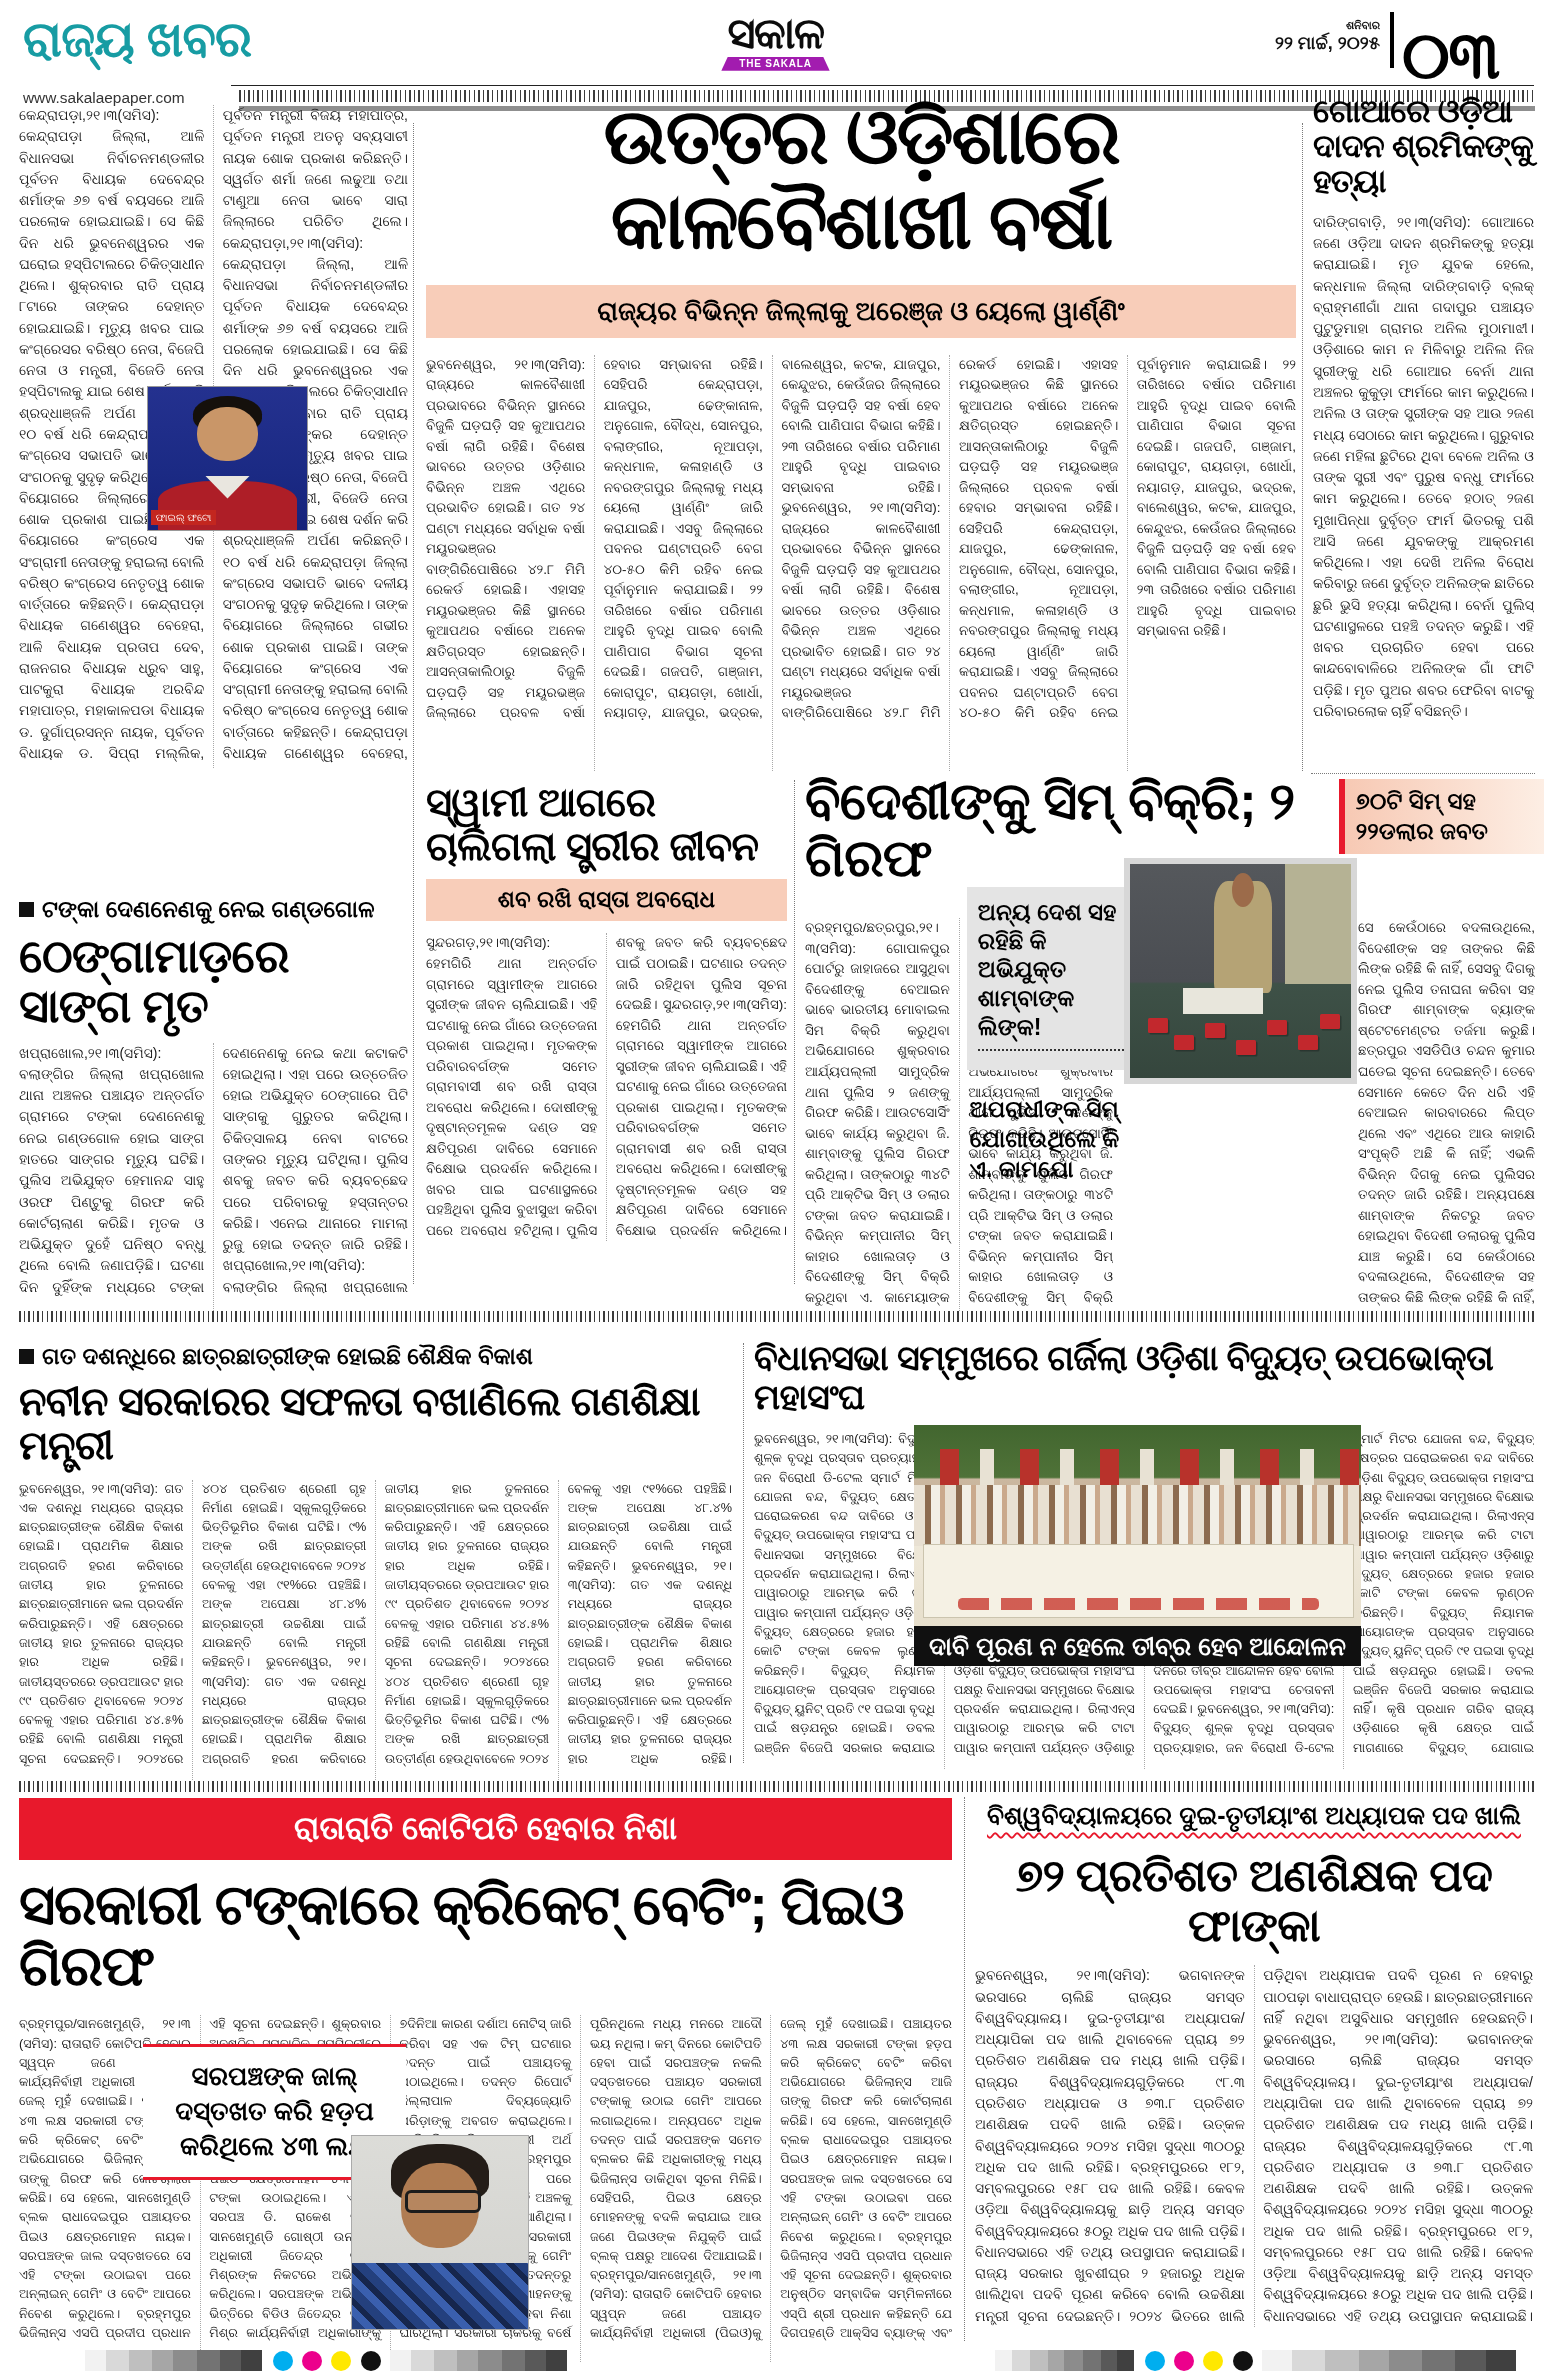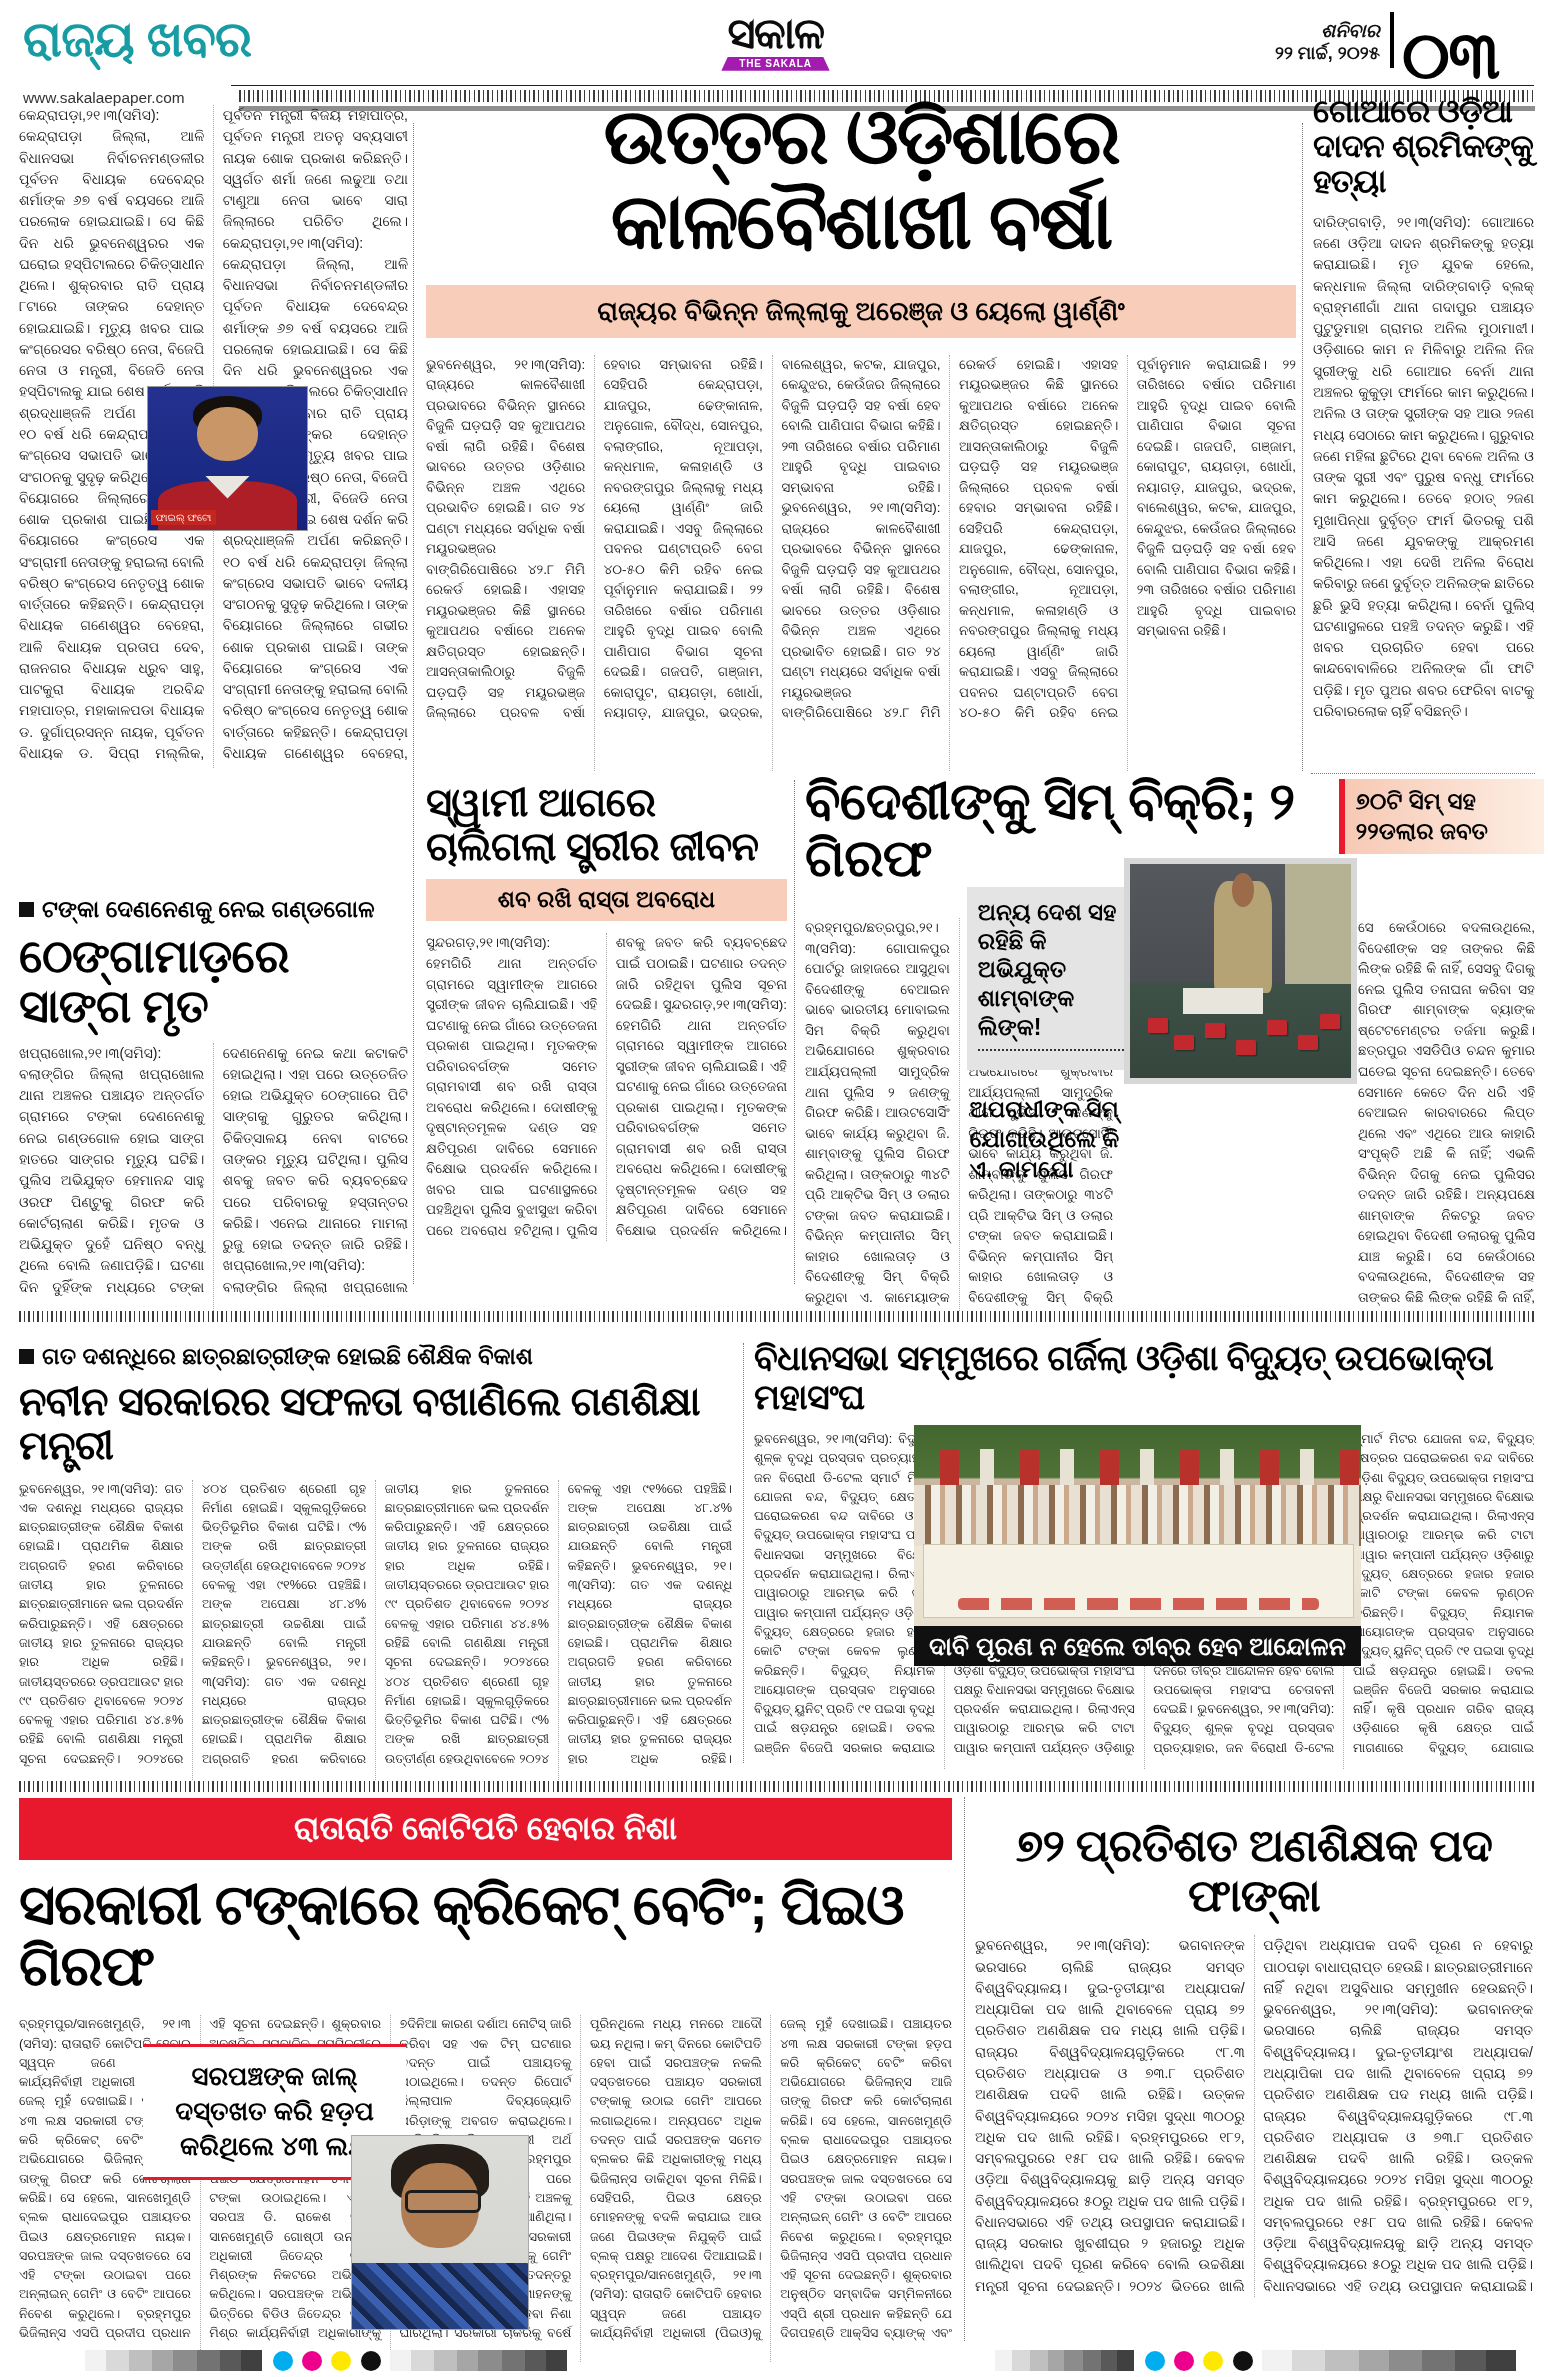--- a/index.html
+++ b/index.html
@@ -78,21 +78,21 @@
   <div class="abs" style="left:23px;top:10.8px;">
     <span class="section-logo">ରାଜ୍ୟ ଖବର</span>
   </div>
 
   <div class="abs" style="left:679px;top:12.3px;width:193px;text-align:center;">
     <div class="masthead">ସକାଳ</div>
     <div class="masthead-sub" style="width:93px;margin:1.5px auto 0;">THE SAKALA</div>
   </div>
 
   <div class="abs daydate" style="left:1203px;top:18.5px;width:177px;">
-    <div style="font-size:19px;font-style:italic;">ଶନିବାର</div>
+    <div style="font-size:11px;">ଶନିବାର</div>
     <div style="font-size:18px;">୨୨ ମାର୍ଚ୍ଚ, ୨୦୨୫</div>
   </div>
   <div class="abs vbar" style="left:1390px;top:12.3px;height:56px;"></div>
   <div class="abs pagenum" style="left:1402px;top:7.7px;">୦୩</div>
 
   <div class="abs thinrule" style="left:231px;top:85px;width:1303px;"></div>
   <div class="abs website" style="left:23px;top:89px;">www.sakalaepaper.com</div>
   <div class="abs barcode" style="left:239px;top:90px;width:1296px;height:12.3px;"></div>
   <div class="abs graybar" style="left:239px;top:106px;width:1296px;height:5.4px;"></div>
 
@@ -199,20 +199,21 @@
   </div>
   <div class="abs pullquote" style="left:143px;top:2044px;width:254px;">ସରପଞ୍ଚଙ୍କ ଜାଲ୍ ଦସ୍ତଖତ କରି ହଡ଼ପ କରିଥିଲେ ୪୩ ଲକ୍ଷ</div>
   <div class="abs ph-mug" style="left:351px;top:1990px;width:176px;height:193px;">
     <div class="hair"></div>
     <div class="face"></div>
     <div class="specs"></div>
     <div class="shirt"></div>
   </div>
 
   <div class="abs" style="left:975px;top:1801px;width:558px;">
+    <div class="kicker wavy" style="font-size:25px;text-align:center;display:block;">ବିଶ୍ୱବିଦ୍ୟାଳୟରେ ଦୁଇ-ତୃତୀୟାଂଶ ଅଧ୍ୟାପକ ପଦ ଖାଲି</div>
     <div class="hl" style="font-size:45px;margin-top:20px;text-align:center;">୭୨ ପ୍ରତିଶତ ଅଣଶିକ୍ଷକ ପଦ ଫାଙ୍କା</div>
     <div class="body" style="margin-top:15.4px;height:362px;column-count:2;font-size:14px;">ଭୁବନେଶ୍ୱର, ୨୧।୩(ସମିସ): ଭଗବାନଙ୍କ ଭରସାରେ ଚାଲିଛି ରାଜ୍ୟର ସମସ୍ତ ବିଶ୍ୱବିଦ୍ୟାଳୟ। ଦୁଇ-ତୃତୀୟାଂଶ ଅଧ୍ୟାପକ/ଅଧ୍ୟାପିକା ପଦ ଖାଲି ଥିବାବେଳେ ପ୍ରାୟ ୭୨ ପ୍ରତିଶତ ଅଣଶିକ୍ଷକ ପଦ ମଧ୍ୟ ଖାଲି ପଡ଼ିଛି। ରାଜ୍ୟର ବିଶ୍ୱବିଦ୍ୟାଳୟଗୁଡ଼ିକରେ ୯୮.୩ ପ୍ରତିଶତ ଅଧ୍ୟାପକ ଓ ୭୩.୮ ପ୍ରତିଶତ ଅଣଶିକ୍ଷକ ପଦବି ଖାଲି ରହିଛି। ଉତ୍କଳ ବିଶ୍ୱବିଦ୍ୟାଳୟରେ ୨୦୨୪ ମସିହା ସୁଦ୍ଧା ୩୦୦ରୁ ଅଧିକ ପଦ ଖାଲି ରହିଛି। ବ୍ରହ୍ମପୁରରେ ୧୮୨, ସମ୍ବଲପୁରରେ ୧୫୮ ପଦ ଖାଲି ରହିଛି। କେବଳ ଓଡ଼ିଆ ବିଶ୍ୱବିଦ୍ୟାଳୟକୁ ଛାଡ଼ି ଅନ୍ୟ ସମସ୍ତ ବିଶ୍ୱବିଦ୍ୟାଳୟରେ ୫୦ରୁ ଅଧିକ ପଦ ଖାଲି ପଡ଼ିଛି। ବିଧାନସଭାରେ ଏହି ତଥ୍ୟ ଉପସ୍ଥାପନ କରାଯାଇଛି। ରାଜ୍ୟ ସରକାର ଖୁବଶୀଘ୍ର ୨ ହଜାରରୁ ଅଧିକ ଖାଲିଥିବା ପଦବି ପୂରଣ କରିବେ ବୋଲି ଉଚ୍ଚଶିକ୍ଷା ମନ୍ତ୍ରୀ ସୂଚନା ଦେଇଛନ୍ତି। ୨୦୨୪ ଭିତରେ ଖାଲି ପଡ଼ିଥିବା ଅଧ୍ୟାପକ ପଦବି ପୂରଣ ନ ହେବାରୁ ପାଠପଢ଼ା ବାଧାପ୍ରାପ୍ତ ହେଉଛି। ଛାତ୍ରଛାତ୍ରୀମାନେ ନାହିଁ ନଥିବା ଅସୁବିଧାର ସମ୍ମୁଖୀନ ହେଉଛନ୍ତି। ଭୁବନେଶ୍ୱର, ୨୧।୩(ସମିସ): ଭଗବାନଙ୍କ ଭରସାରେ ଚାଲିଛି ରାଜ୍ୟର ସମସ୍ତ ବିଶ୍ୱବିଦ୍ୟାଳୟ। ଦୁଇ-ତୃତୀୟାଂଶ ଅଧ୍ୟାପକ/ଅଧ୍ୟାପିକା ପଦ ଖାଲି ଥିବାବେଳେ ପ୍ରାୟ ୭୨ ପ୍ରତିଶତ ଅଣଶିକ୍ଷକ ପଦ ମଧ୍ୟ ଖାଲି ପଡ଼ିଛି। ରାଜ୍ୟର ବିଶ୍ୱବିଦ୍ୟାଳୟଗୁଡ଼ିକରେ ୯୮.୩ ପ୍ରତିଶତ ଅଧ୍ୟାପକ ଓ ୭୩.୮ ପ୍ରତିଶତ ଅଣଶିକ୍ଷକ ପଦବି ଖାଲି ରହିଛି। ଉତ୍କଳ ବିଶ୍ୱବିଦ୍ୟାଳୟରେ ୨୦୨୪ ମସିହା ସୁଦ୍ଧା ୩୦୦ରୁ ଅଧିକ ପଦ ଖାଲି ରହିଛି। ବ୍ରହ୍ମପୁରରେ ୧୮୨, ସମ୍ବଲପୁରରେ ୧୫୮ ପଦ ଖାଲି ରହିଛି। କେବଳ ଓଡ଼ିଆ ବିଶ୍ୱବିଦ୍ୟାଳୟକୁ ଛାଡ଼ି ଅନ୍ୟ ସମସ୍ତ ବିଶ୍ୱବିଦ୍ୟାଳୟରେ ୫୦ରୁ ଅଧିକ ପଦ ଖାଲି ପଡ଼ିଛି। ବିଧାନସଭାରେ ଏହି ତଥ୍ୟ ଉପସ୍ଥାପନ କରାଯାଇଛି। ରାଜ୍ୟ ସରକାର ଖୁବଶୀଘ୍ର ୨ ହଜାରରୁ ଅଧିକ ଖାଲିଥିବା ପଦବି ପୂରଣ କରିବେ ବୋଲି ଉଚ୍ଚଶିକ୍ଷା ମନ୍ତ୍ରୀ ସୂଚନା ଦେଇଛନ୍ତି। ୨୦୨୪ ଭିତରେ ଖାଲି ପଡ଼ିଥିବା ଅଧ୍ୟାପକ ପଦବି ପୂରଣ ନ ହେବାରୁ ପାଠପଢ଼ା ବାଧାପ୍ରାପ୍ତ ହେଉଛି। ଛାତ୍ରଛାତ୍ରୀମାନେ ନାହିଁ ନଥିବା ଅସୁବିଧାର ସମ୍ମୁଖୀନ ହେଉଛନ୍ତି।</div>
   </div>
 
   <div class="abs" style="left:85px;top:2349px;height:23px;display:flex;align-items:center;">
     <div class="grayscale" style="width:177px;height:21.6px;margin-right:10.8px;"></div>
     <span class="dot" style="background:#00aeef;"></span>
     <span class="dot" style="background:#ec008c;"></span>
     <span class="dot" style="background:#ffe800;"></span>
     <span class="dot" style="background:#111;"></span>

